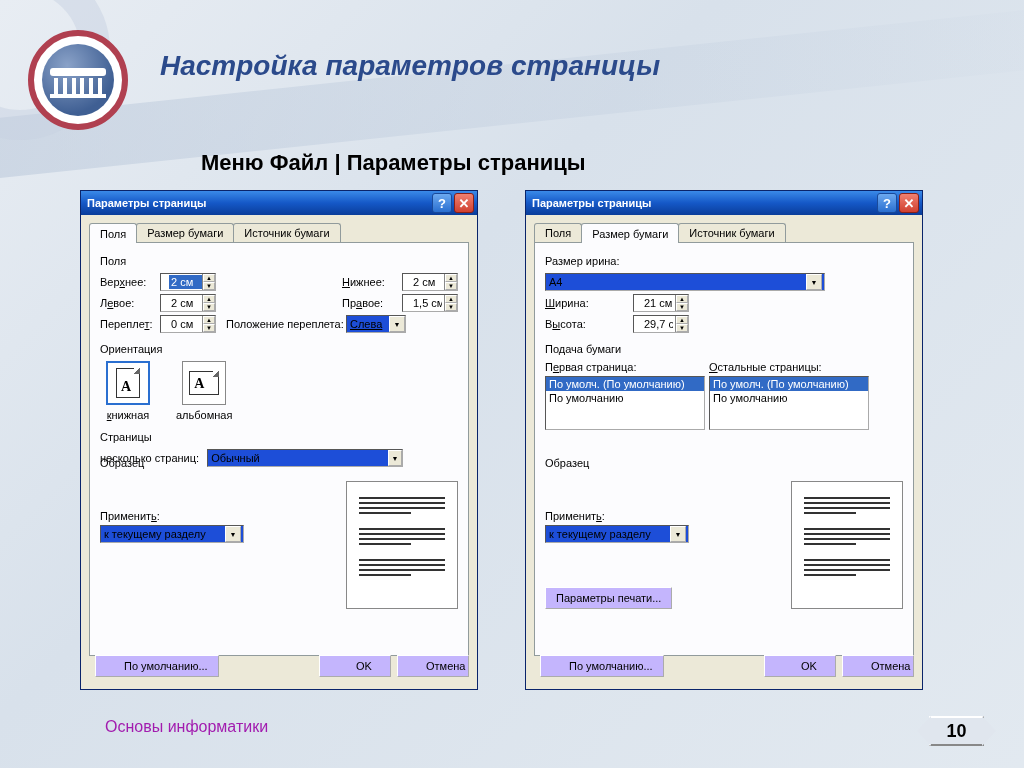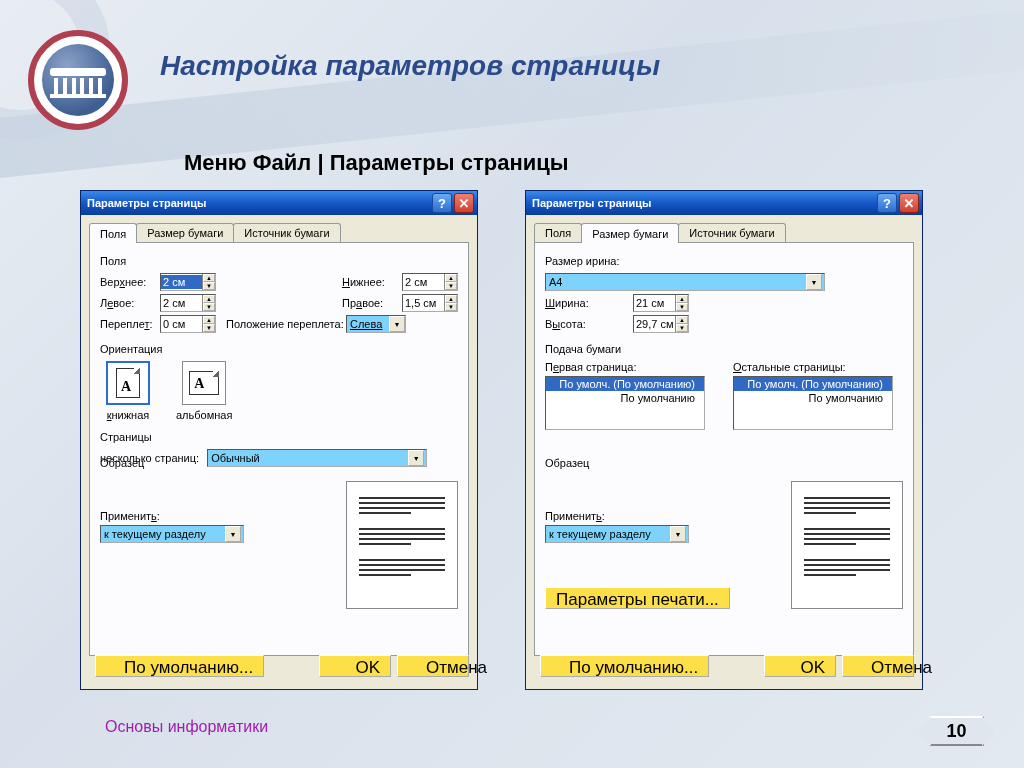--- a/index.html
+++ b/index.html
@@ -18,21 +18,21 @@
   .logo { position:absolute; left:28px; top:30px; width:100px; height:100px; }
   .logo-outer{position:absolute;inset:0;border-radius:50%;border:6px solid #b04050;background:#fff;}
   .logo-inner{position:absolute;inset:14px;border-radius:50%;background:radial-gradient(circle at 35% 30%, #8aa2c8 0%,#3f5f93 70%);}
   .logo-temple{position:absolute;left:22px;top:38px;width:56px;height:30px;}
   .logo-temple .roof{width:56px;height:8px;background:#fff;border-radius:3px;}
   .logo-temple .cols{display:flex;justify-content:space-between;margin:2px 4px 0;}
   .logo-temple .cols span{width:4px;height:16px;background:#fff;}
   .logo-temple .base{position:absolute;bottom:0;left:0;width:56px;height:4px;background:#fff;}
 
   .slide-title{position:absolute;left:160px;top:50px;font-size:28px;font-weight:bold;font-style:italic;color:#2b4a8b;}
-  .subtitle{position:absolute;left:184px;top:150px;font-size:22px;font-weight:bold;color:#000;}
+  .subtitle{position:absolute;left:201px;top:150px;font-size:22px;font-weight:bold;color:#000;}
   .footer-text{position:absolute;left:105px;top:718px;font-size:16px;color:#a21caf;}
   .page-number{position:absolute;right:40px;bottom:22px;width:55px;height:30px;border:2px solid #888;border-top-color:#fff;border-left-color:#fff;background:#e0e6ee;display:flex;align-items:center;justify-content:center;font-size:18px;font-weight:bold;}
   .page-number:before,.page-number:after{content:"";position:absolute;width:0;height:0;border-top:15px solid transparent;border-bottom:15px solid transparent;}
   .page-number:before{left:-14px;border-right:14px solid #e0e6ee;}
   .page-number:after{right:-14px;border-left:14px solid #e0e6ee;}
 
   
   .dialog{position:absolute;width:398px;background:#ece9d8;border:1px solid #0a246a;font-size:11px;}
   .dialog.left{left:80px;top:190px;height:500px;}
   .dialog.right{left:525px;top:190px;height:500px;}
@@ -46,26 +46,26 @@
   .tab{padding:3px 10px;border:1px solid #919b9c;border-bottom:none;background:#ece9d8;position:relative;border-top-left-radius:3px;border-top-right-radius:3px;cursor:default;margin-right:-1px;}
   .tab.active{background:#fcfcfe;z-index:2;padding-top:4px;margin-bottom:-1px;}
   .tab-panel{margin:0 8px 8px;border:1px solid #919b9c;background:#fcfcfe;height:414px;padding:8px 10px;position:relative;}
 
   
   .group{margin:4px 0 10px;}
   .group-title{color:#000;margin-bottom:6px;}
   .row{display:flex;align-items:center;margin:3px 0;}
   .label{width:60px;}
   .label-wide{width:88px;}
-  .input-spin{display:flex;align-items:center;width:56px;height:18px;border:1px inset #aaa;background:#fff;}
+  .input-spin{display:flex;align-items:center;width:56px;height:18px;border:1px inset #aaa;background:#fff;padding-left:8px;}
   .input-spin input{border:none;width:100%;font-size:11px;padding:1px 2px;outline:none;font-family:inherit;}
   .input-spin.sel input{background:#316ac5;color:#fff;}
   .spinners{display:flex;flex-direction:column;border-left:1px solid #888;}
   .spinners span{width:12px;height:8px;background:#ece9d8;border:1px outset #fff;display:flex;align-items:center;justify-content:center;font-size:6px;line-height:1;}
-  .combo{display:inline-flex;align-items:center;height:18px;border:1px inset #aaa;background:#7dd3fc;}
+  .combo{display:inline-flex;align-items:center;height:18px;border:1px inset #aaa;background:#1d4ed8;}
   .combo input{border:none;font-size:11px;padding:1px 3px;outline:none;font-family:inherit;background:transparent;}
   .combo .dd{width:16px;height:16px;background:#ece9d8;border:1px outset #fff;display:flex;align-items:center;justify-content:center;font-size:7px;}
 
   .orient-row{display:flex;gap:26px;margin:6px 0 0 6px;}
   .orient-opt{text-align:center;}
   .orient-icon{width:44px;height:44px;border:1px solid #888;background:#fff;display:flex;align-items:center;justify-content:center;margin:0 auto 4px;}
   .orient-icon.selected{border:2px solid #2a6fd0;}
   .orient-page{width:24px;height:30px;border:1px solid #333;background:#fff;position:relative;}
   .orient-page.landscape{width:30px;height:24px;}
   .orient-page .corner{position:absolute;right:-1px;top:-1px;width:6px;height:6px;background:linear-gradient(135deg,#fff 48%,#666 50%);}
@@ -73,28 +73,28 @@
 
   .pages-row{display:flex;align-items:center;gap:8px;margin-top:4px;}
 
   .sample{position:absolute;right:10px;bottom:46px;width:112px;height:128px;border:1px solid #888;background:#fff;padding:12px 12px;}
   .sample span{display:block;height:2px;background:#333;margin:3px 0;}
   .sample-label{position:absolute;left:10px;bottom:180px;}
   .apply-block{position:absolute;left:10px;bottom:112px;}
   .apply-block .label2{margin-bottom:3px;}
 
   .listbox{width:160px;height:54px;border:1px inset #aaa;background:#fff;overflow:hidden;}
-  .listbox .item{padding:1px 9px;text-align:right;}
+  .listbox .item{padding:1px 3px;}
   .listbox .item.selected{background:#316ac5;color:#fff;}
 
-  .feed-row{display:flex;gap:28px;}
+  .feed-row{display:flex;gap:4px;}
   .feed-col .lbl{margin-bottom:3px;}
 
   .print-params{position:absolute;left:10px;bottom:46px;}
-  .button{height:22px;padding:2px 10px;border:1px outset #fff;background:#fde047;font-family:inherit;font-size:17px;cursor:default;text-align:right;}
+  .button{height:22px;padding:2px 10px;border:1px outset #fff;background:#c4b5fd;font-family:inherit;font-size:11px;cursor:default;}
   .footer-row{position:absolute;left:8px;right:8px;bottom:8px;height:30px;display:flex;align-items:center;}
   .footer-row .spacer{flex:1;}
   .footer-row .button{margin-left:6px;padding-left:28px;}
 
   .underline{text-decoration:underline;}
 </style>
 </head>
 <body>
 
 <div class="bg-shapes">
@@ -213,21 +213,21 @@
             </div>
           <span>альбомная</span>
         </div>
       </div>
     </div>
 
     <div class="group">
       <div class="group-title">Страницы</div>
       <div class="pages-row">
         <span>несколько страниц:</span>
-        <div class="combo" style="width:220px">
+        <div class="combo" style="width:196px">
             <input style="width: 200px;" value="Обычный">
             <span class="dd">▼</span>
           </div>
       </div>
     </div>
 
     <div class="sample-label group-title">Образец</div>
     <div class="apply-block">
       <div class="label2">Применит<span class="underline">ь</span>:</div>
       <div class="combo" style="width:144px">

